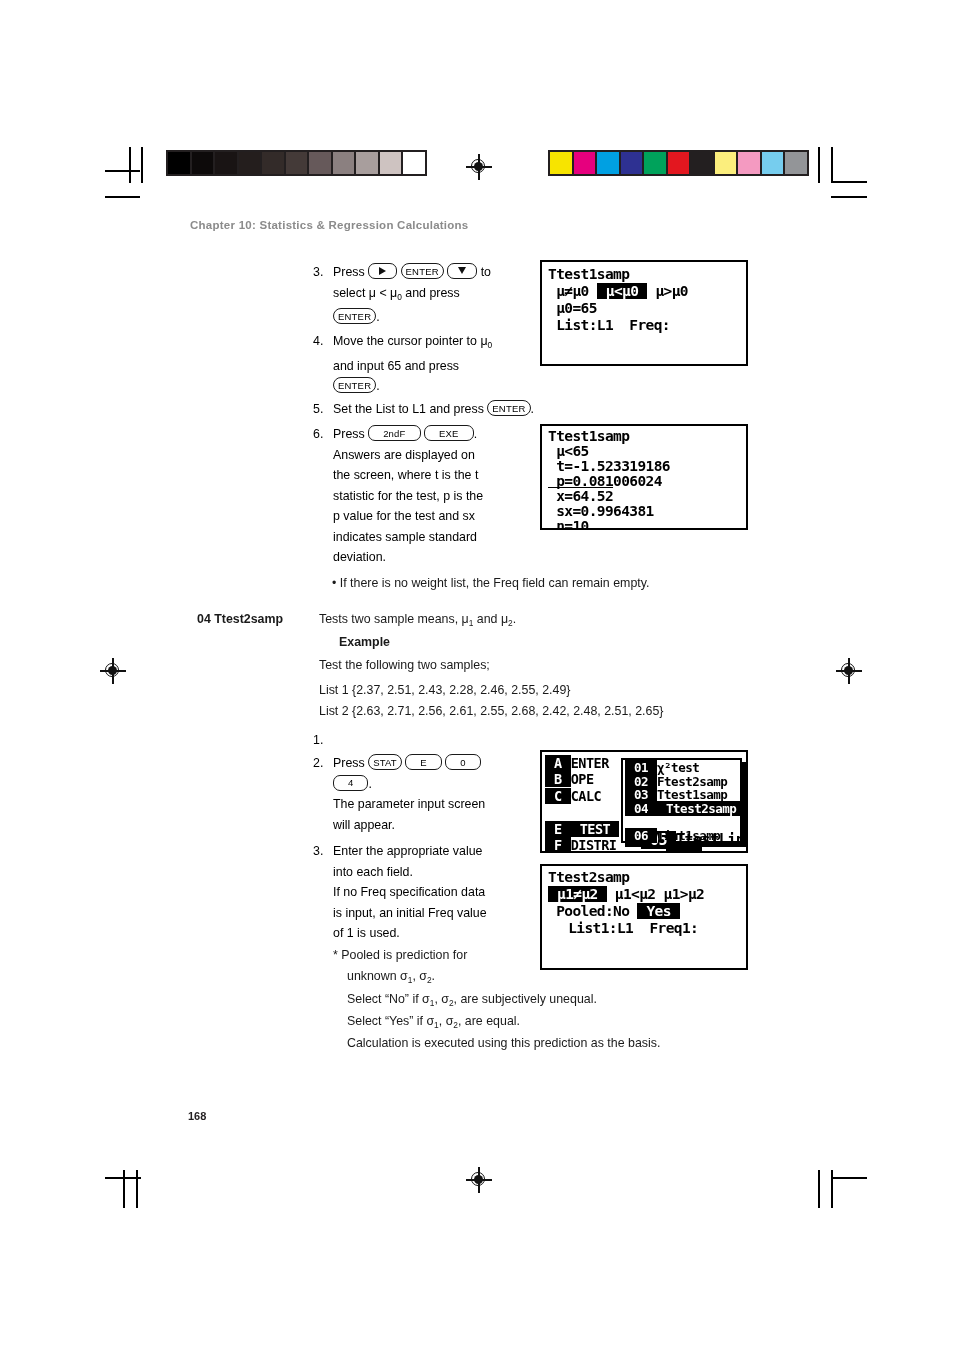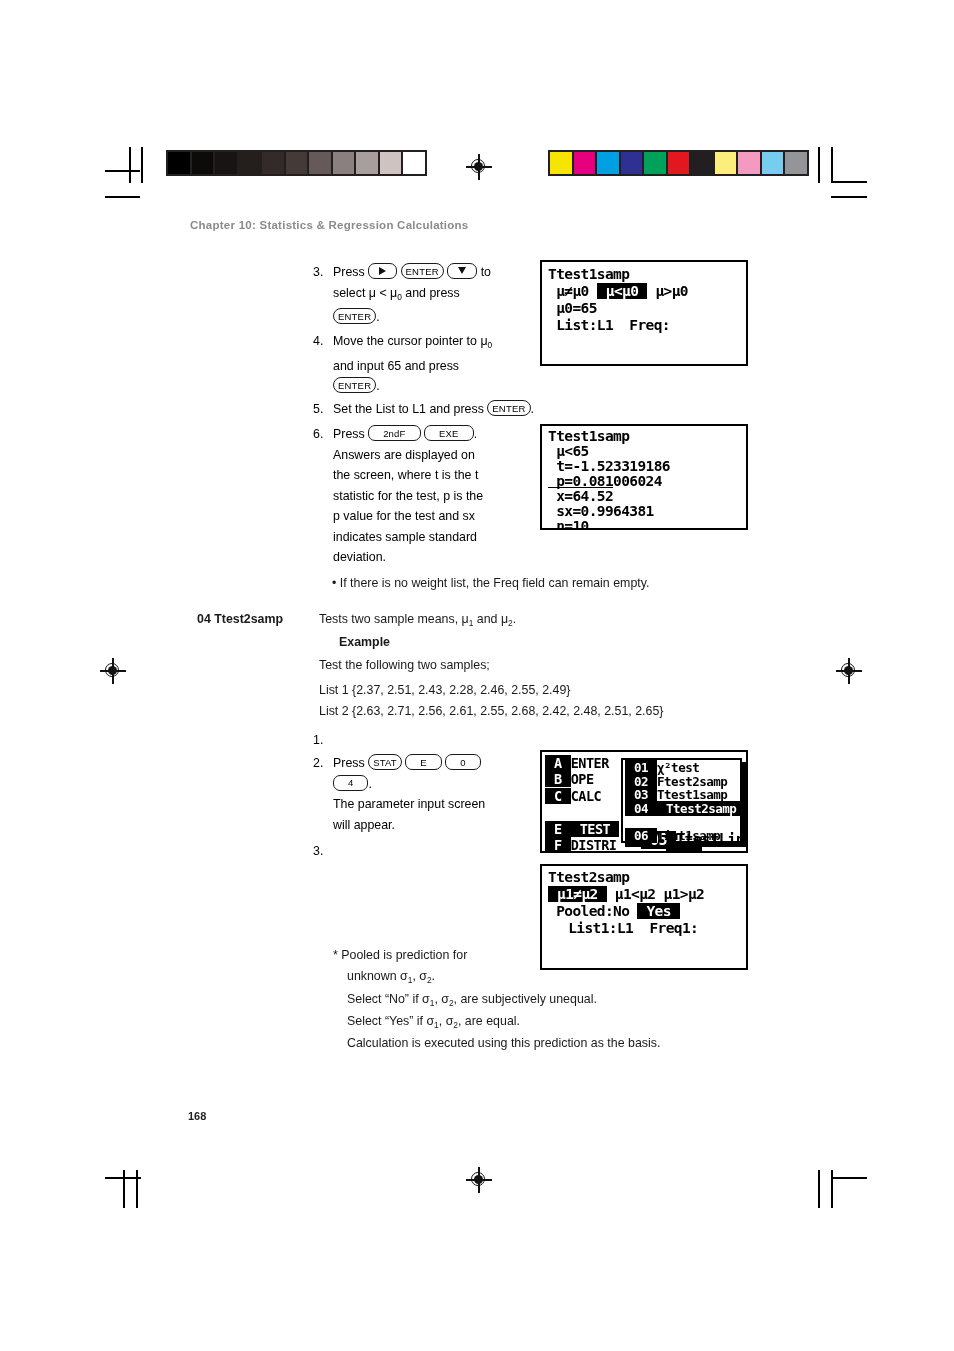--- a/index.html
+++ b/index.html
@@ -362,20 +362,27 @@
     <span class="key wide">E</span>
     <span class="key wide">0</span><br>
     <span class="key wide">4</span>.<br>
     The parameter input screen<br>
     will appear.
   </div>
 </div>
 
 <div class="step" style="left:313px; top:841px; width:225px;">
   <div class="num">3.</div>
+  <div class="txt">
+    Enter the appropriate value<br>
+    into each field.<br>
+    If no Freq specification data<br>
+    is input, an initial Freq value<br>
+    of 1 is used.
+  </div>
 </div>
 
 <div class="para body-text" style="left:333px; top:945px;">* Pooled is prediction for</div>
 <div class="para body-text" style="left:347px; top:966px;">
   unknown σ<span class="sub">1</span>, σ<span class="sub">2</span>.
 </div>
 <div class="para body-text" style="left:347px; top:989px;">
   Select “No” if σ<span class="sub">1</span>, σ<span class="sub">2</span>, are subjectively unequal.
 </div>
 <div class="para body-text" style="left:347px; top:1011px;">

